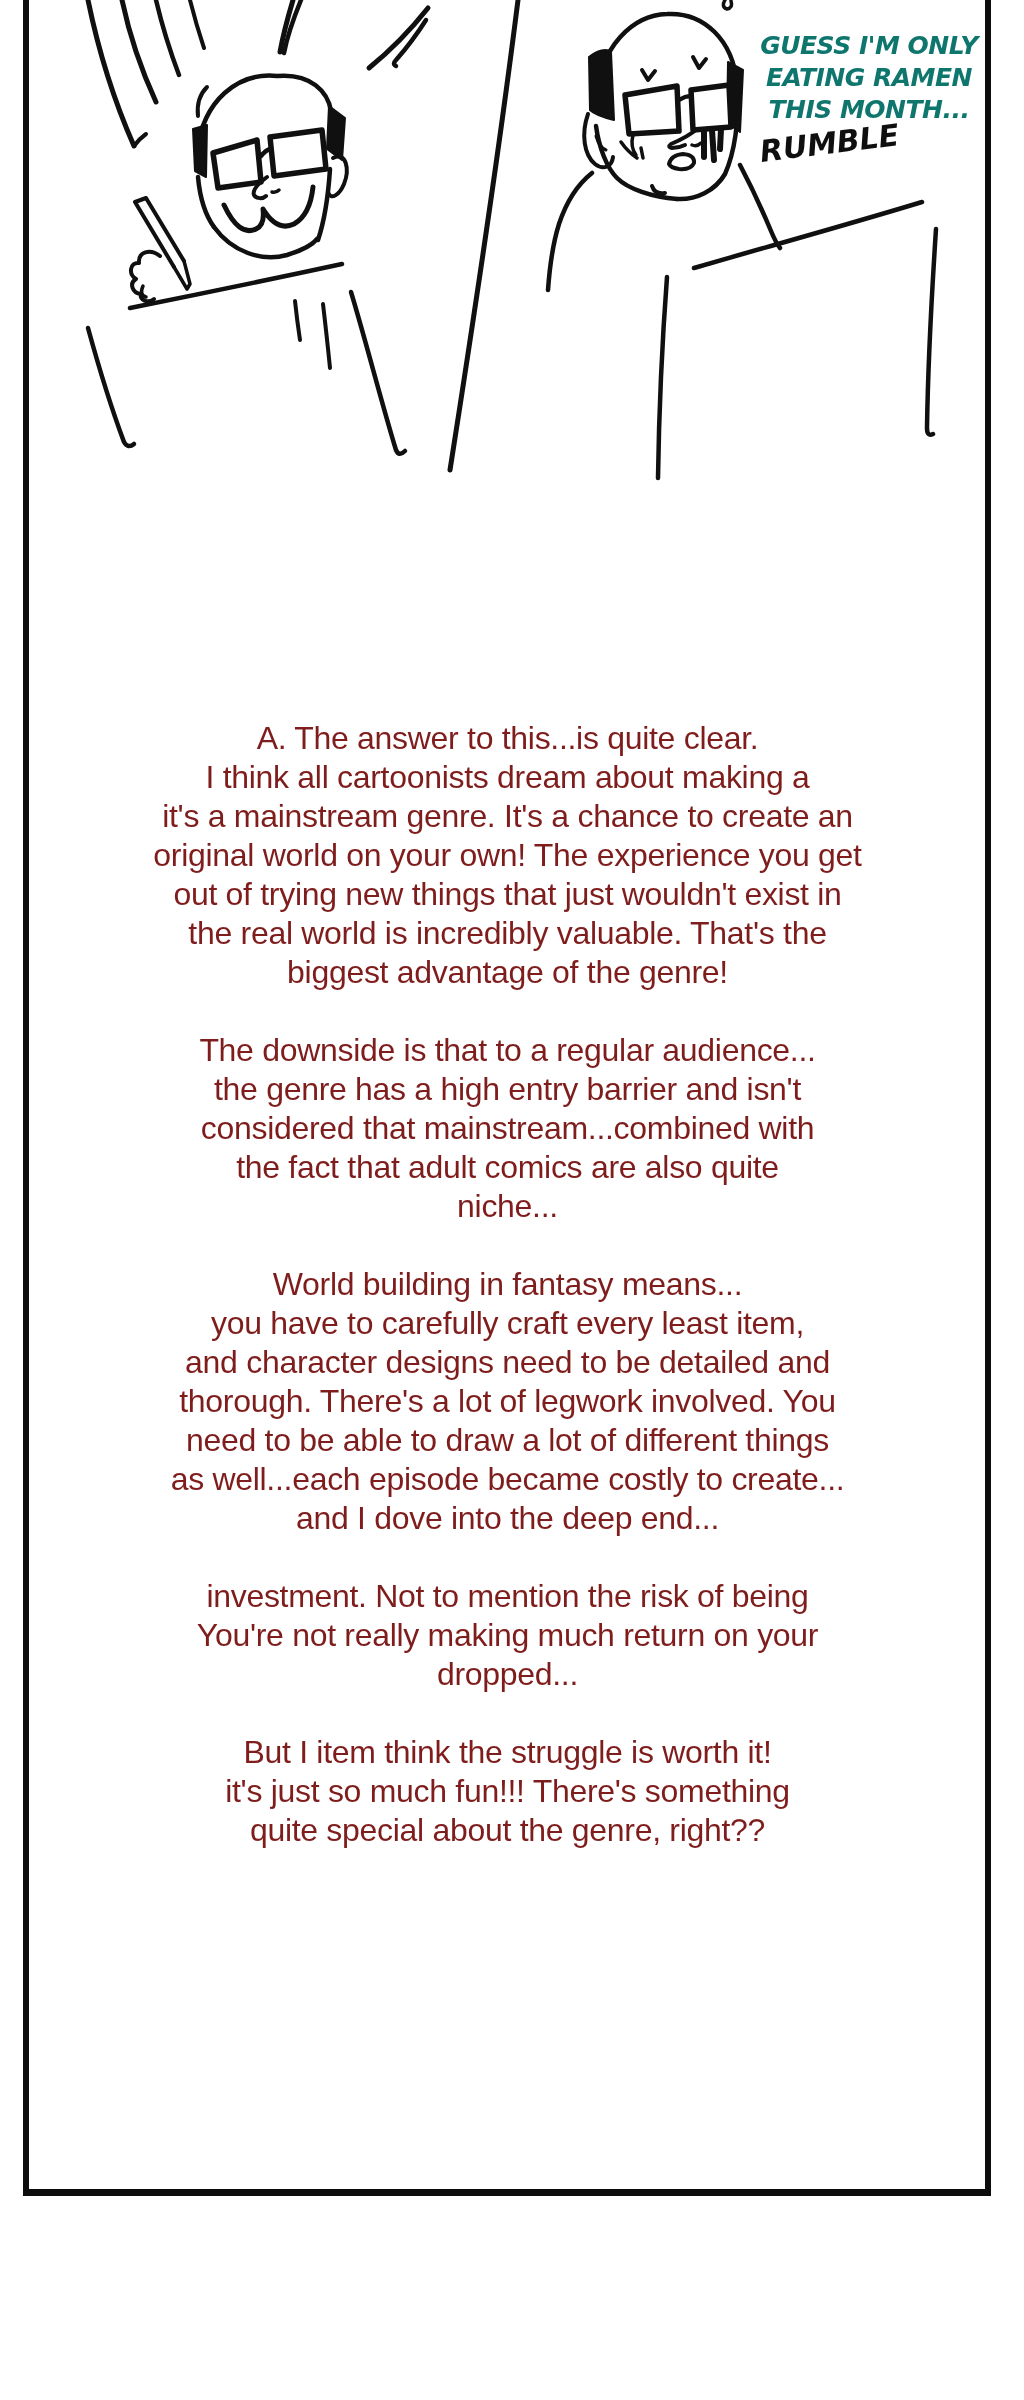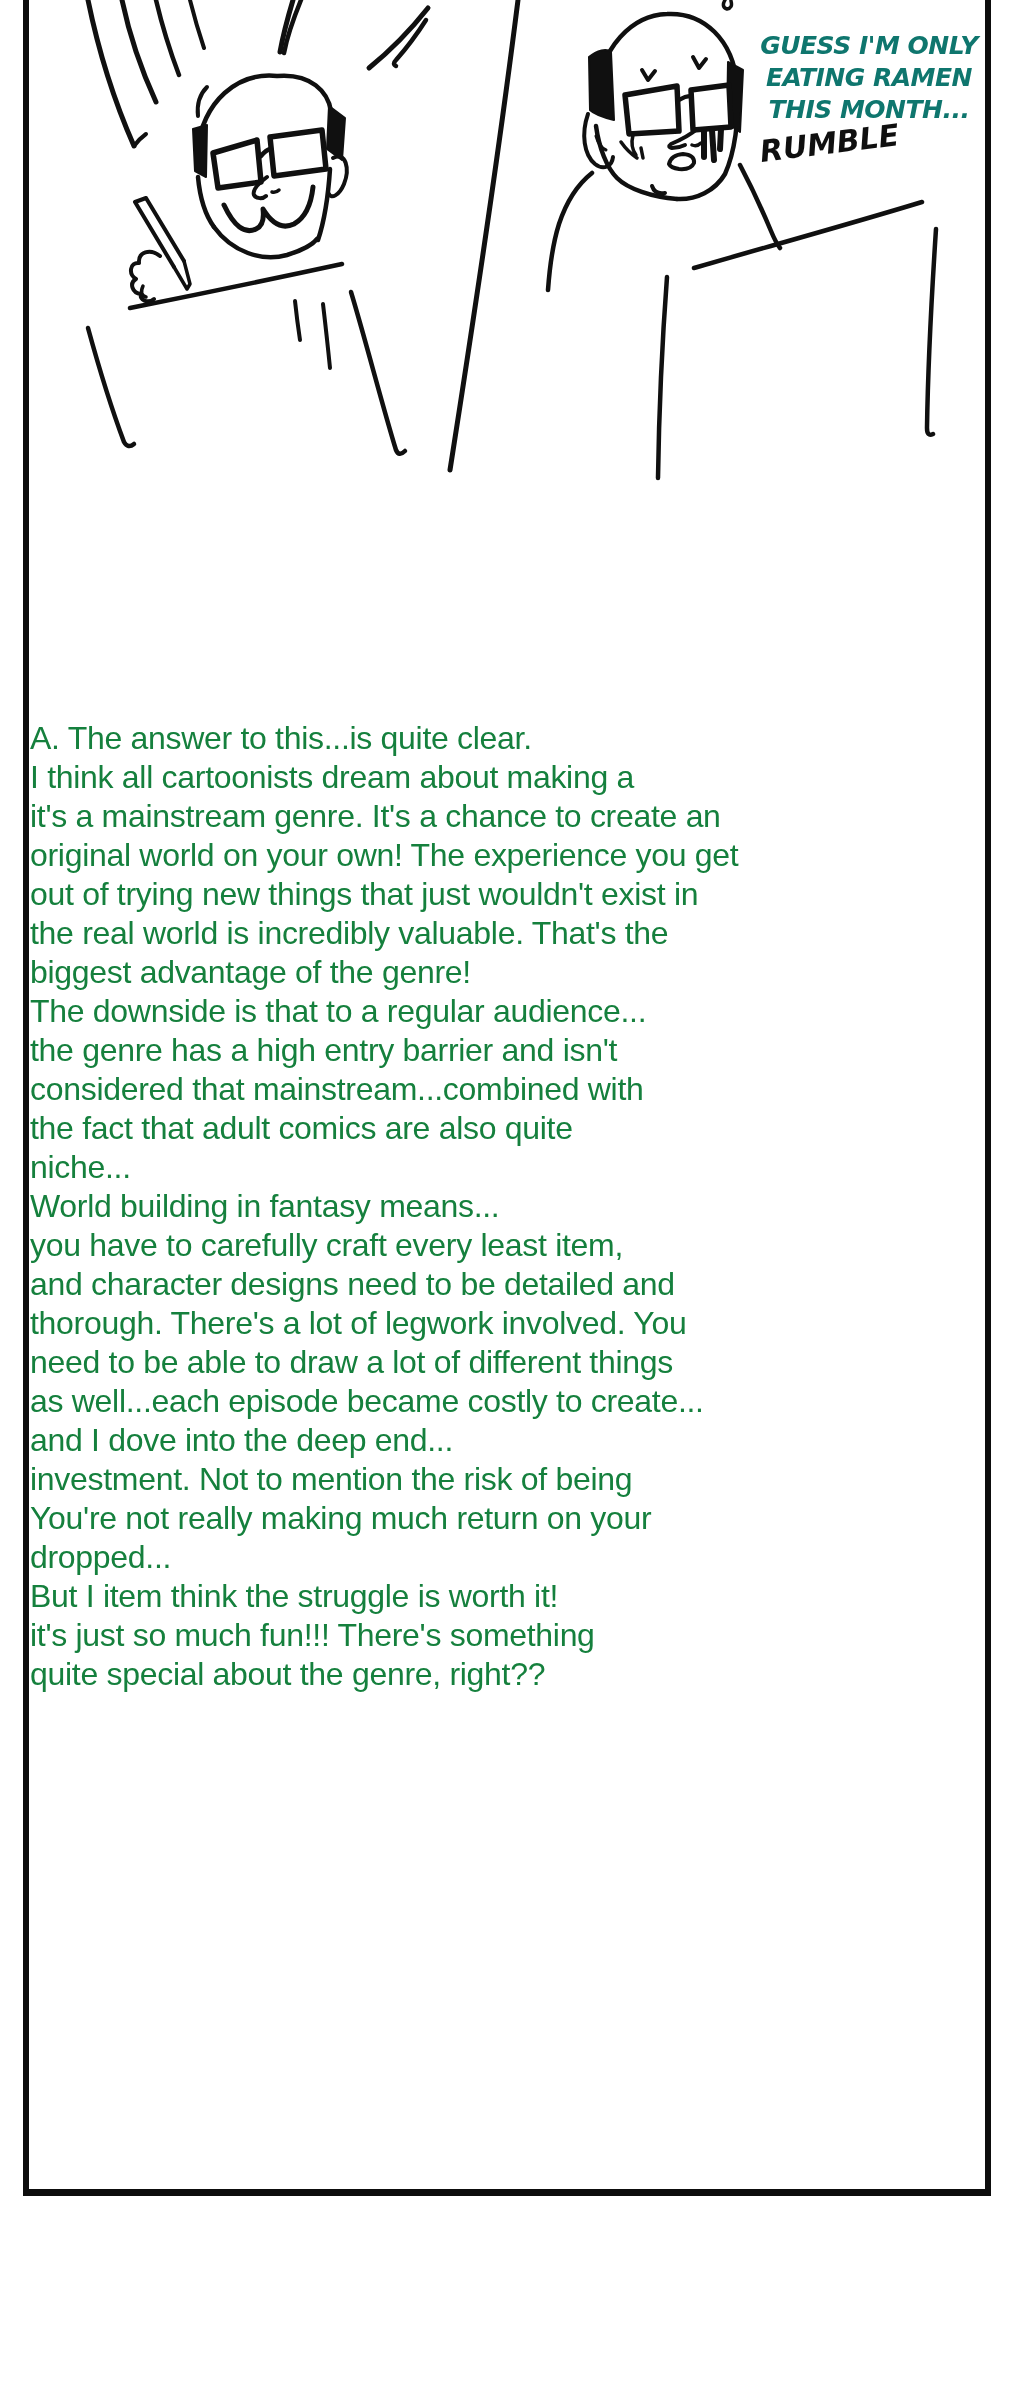--- a/index.html
+++ b/index.html
@@ -20,23 +20,23 @@
   }
   .sfx{
     position:absolute;left:760px;top:134px;
     font-family:"DejaVu Sans",sans-serif;font-weight:700;font-style:italic;
     font-size:30px;color:#0f0f0f;letter-spacing:0px;
     transform:rotate(-7deg);transform-origin:left center;white-space:nowrap;
   }
   .qa{
     position:absolute;left:30px;top:719px;width:955px;
     font-size:32px;line-height:39px;letter-spacing:-0.3px;
-    color:#15803d;
+    color:#7f1d1d;text-align:center;
   }
-  .qa .para + .para{}
+  .qa .para + .para{margin-top:39px;}
   .qa b{font-weight:400;}
 </style>
 </head>
 <body>
 
 <div class="page">
 
   <div class="border border-left"></div>
   <div class="border border-right"></div>
   <div class="border border-bottom"></div>

